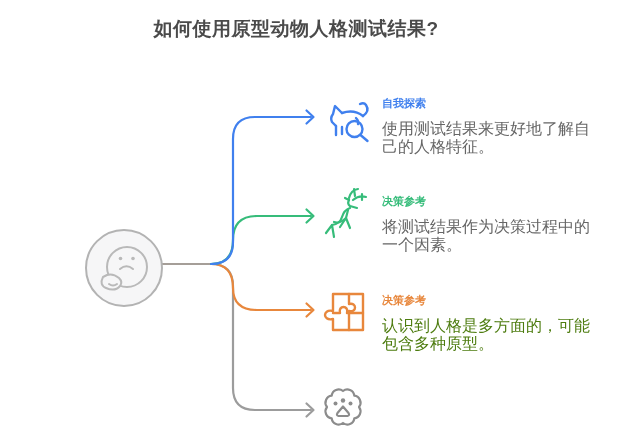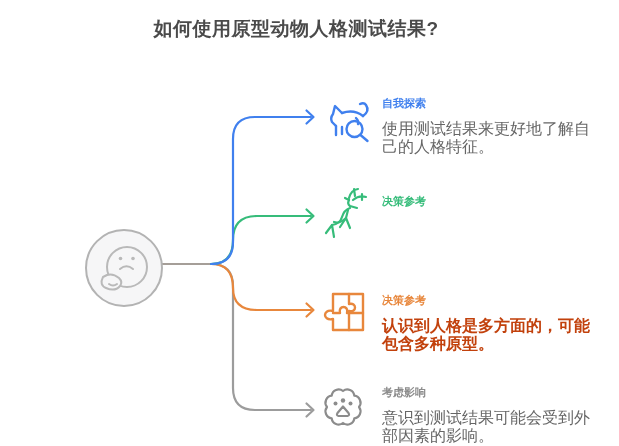--- a/index.html
+++ b/index.html
@@ -87,25 +87,22 @@
     </g>
   </svg>
 
   <div class="branch-item" style="left:382px;top:96px">
     <p class="branch-title" style="color: rgb(64, 128, 238);">自我探索</p>
     <p class="branch-desc" style="color: rgb(102, 102, 102);">使用测试结果来更好地了解自己的人格特征。</p>
   </div>
 
   <div class="branch-item" style="left:382px;top:194px">
     <p class="branch-title" style="color: rgb(54, 188, 122);">决策参考</p>
+    <p class="branch-desc" style="color: rgb(102, 102, 102);">将测试结果作为决策过程中的一个因素。</p>
   </div>
 
   <div class="branch-item" style="left:382px;top:293px">
     <p class="branch-title" style="color: rgb(232, 135, 60);">决策参考</p>
-    <p class="branch-desc" style="color: #c2410c; font-weight: bold;">认识到人格是多方面的，可能包含多种原型。</p>
+    <p class="branch-desc" style="color: #4d7c0f;">认识到人格是多方面的，可能包含多种原型。</p>
   </div>
 
-  <div class="branch-item" style="left:382px;top:385px">
-    <p class="branch-title" style="color: rgb(140, 140, 140);">考虑影响</p>
-    <p class="branch-desc" style="color: rgb(102, 102, 102);">意识到测试结果可能会受到外部因素的影响。</p>
-  </div>
 
 </div>
 
 </body></html>

